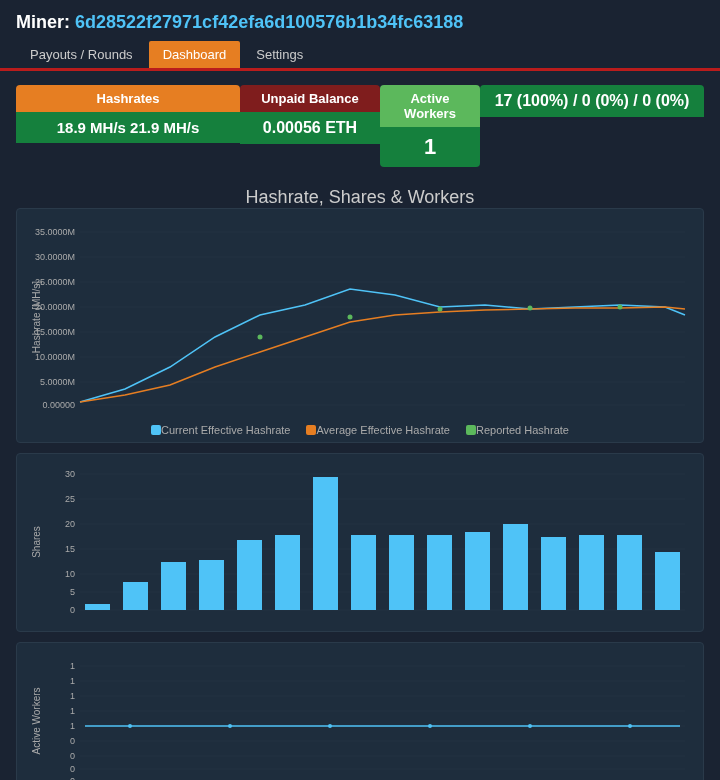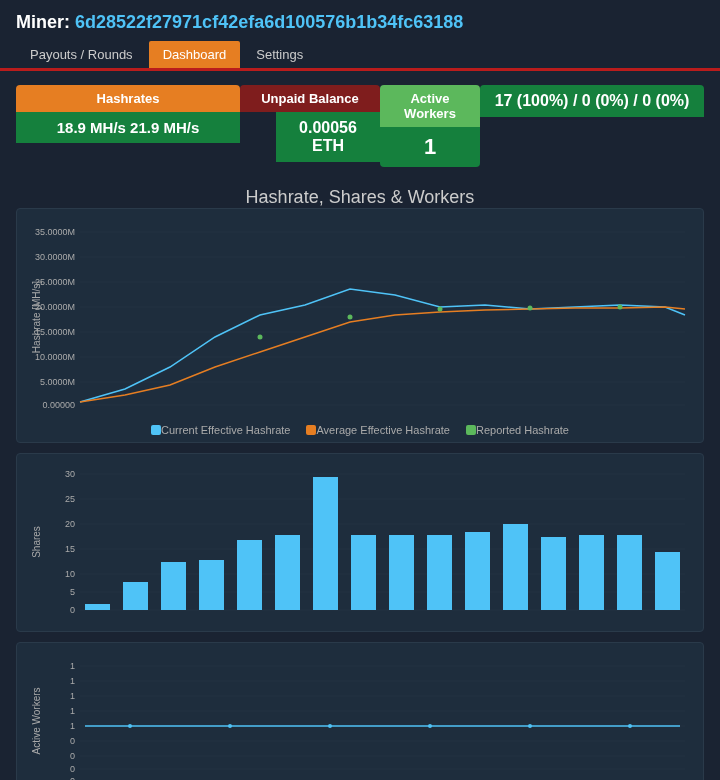--- a/index.html
+++ b/index.html
@@ -64,21 +64,21 @@
       text-align: center;
       padding: 7px 8px;
       font-size: 16px;
       font-weight: bold;
       background-color: #15803d;
     }
     .card-hashrates { }
     .card-hashrates .card-title { background-color: #e67e22; color: #fff; }
     .card-hashrates .card-value { color: #fff; font-size: 15px; }
     .card-unpaid .card-title { background-color: #7f1d1d; color: #fff; }
-    .card-unpaid .card-value { color: #fff; margin-left: 36px; }
+    .card-unpaid .card-value { color: #fff; }
     .card-workers .card-title { background-color: #5cb85c; color: #fff; }
     .card-workers .card-value { color: #fff; font-size: 22px; }
     .card-shares .card-title { background-color: #d9534f; color: #fff; }
     .card-shares .card-value { color: #fff; font-size: 14px; }
     .section-title {
       text-align: center;
       font-size: 18px;
       color: #ccc;
     }
     .chart-container {

